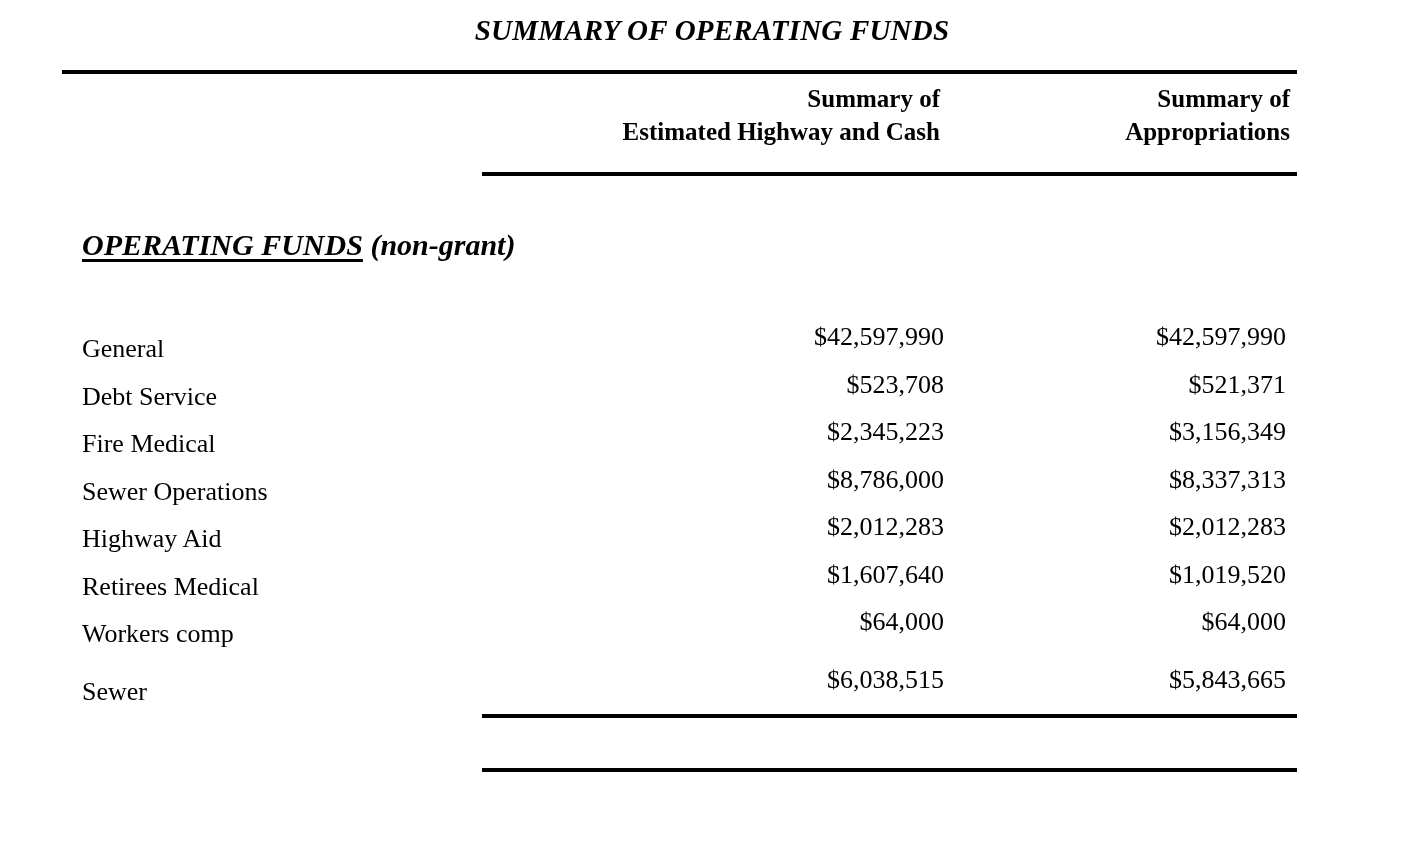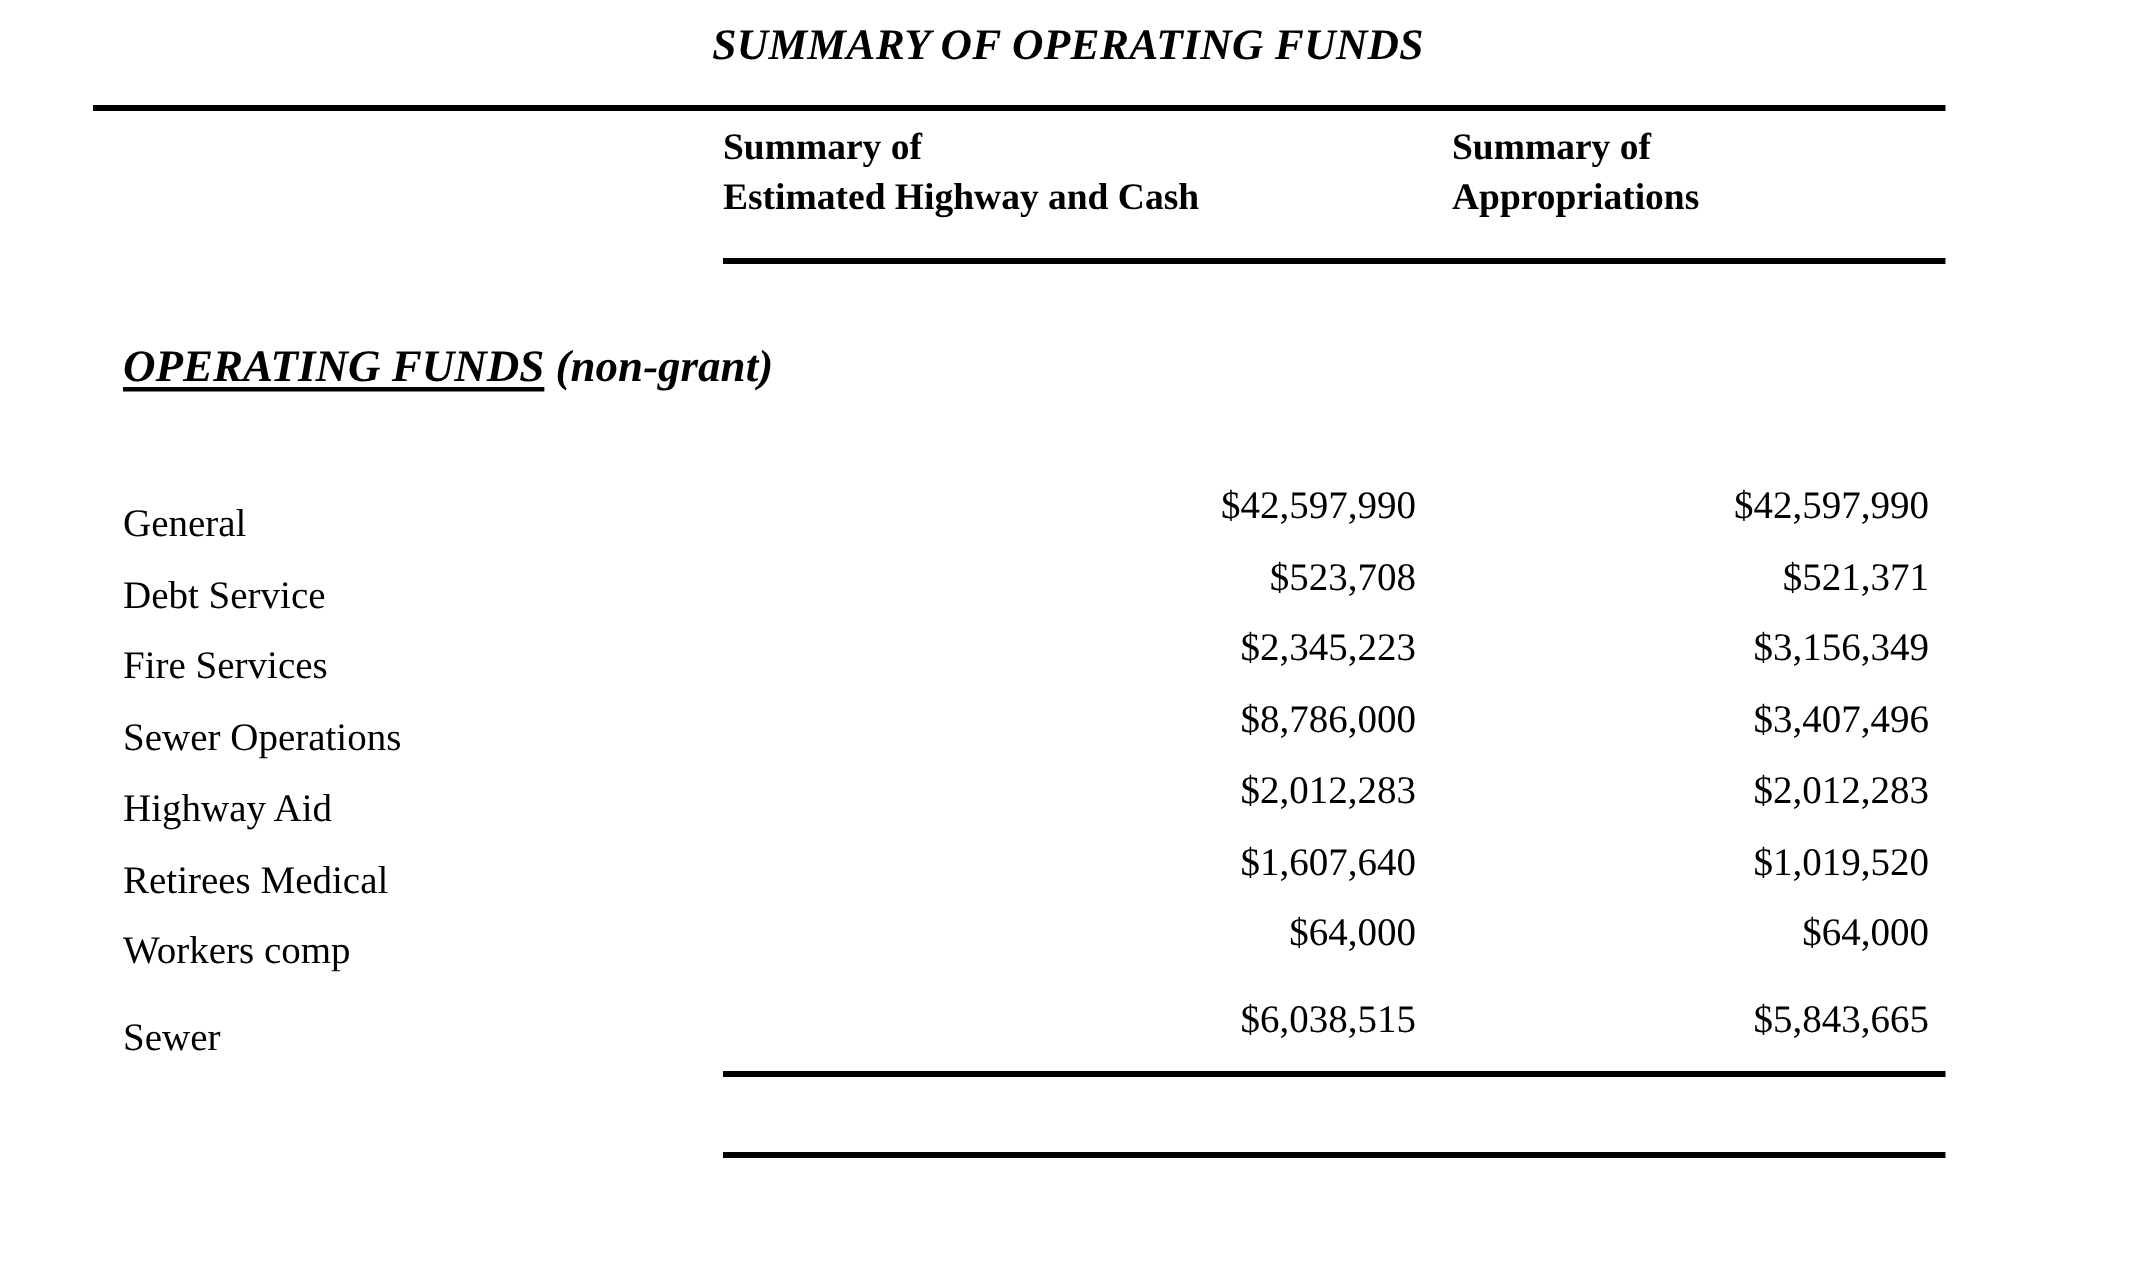--- a/index.html
+++ b/index.html
@@ -65,21 +65,21 @@
     width: 815px;
     height: 4px;
   }
 
   
   .col-head {
     position: absolute;
     top: 82px;
     font-size: 25px;
     font-weight: bold;
-    text-align: left;
+    text-align: right;
     line-height: 1.32;
   }
   .col-head-1 {
     left: 482px;
     width: 458px;
   }
   .col-head-2 {
     left: 968px;
     width: 322px;
   }
@@ -187,29 +187,29 @@
       <span class="cell-value-2">$42,597,990</span>
     </div>
 
     <div class="row">
       <span class="cell-label">Debt Service</span>
       <span class="cell-value-1">$523,708</span>
       <span class="cell-value-2">$521,371</span>
     </div>
 
     <div class="row">
-      <span class="cell-label">Fire Services</span>
+      <span class="cell-label">Fire Medical</span>
       <span class="cell-value-1">$2,345,223</span>
       <span class="cell-value-2">$3,156,349</span>
     </div>
 
     <div class="row">
       <span class="cell-label">Sewer Operations</span>
       <span class="cell-value-1">$8,786,000</span>
-      <span class="cell-value-2">$3,407,496</span>
+      <span class="cell-value-2">$8,337,313</span>
     </div>
 
     <div class="row">
       <span class="cell-label">Highway Aid</span>
       <span class="cell-value-1">$2,012,283</span>
       <span class="cell-value-2">$2,012,283</span>
     </div>
 
     <div class="row">
       <span class="cell-label">Retirees Medical</span>

